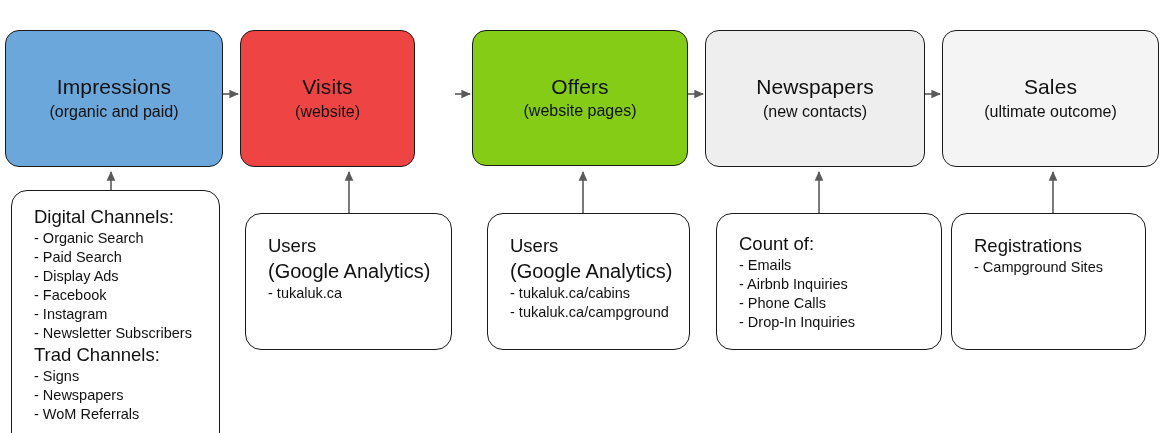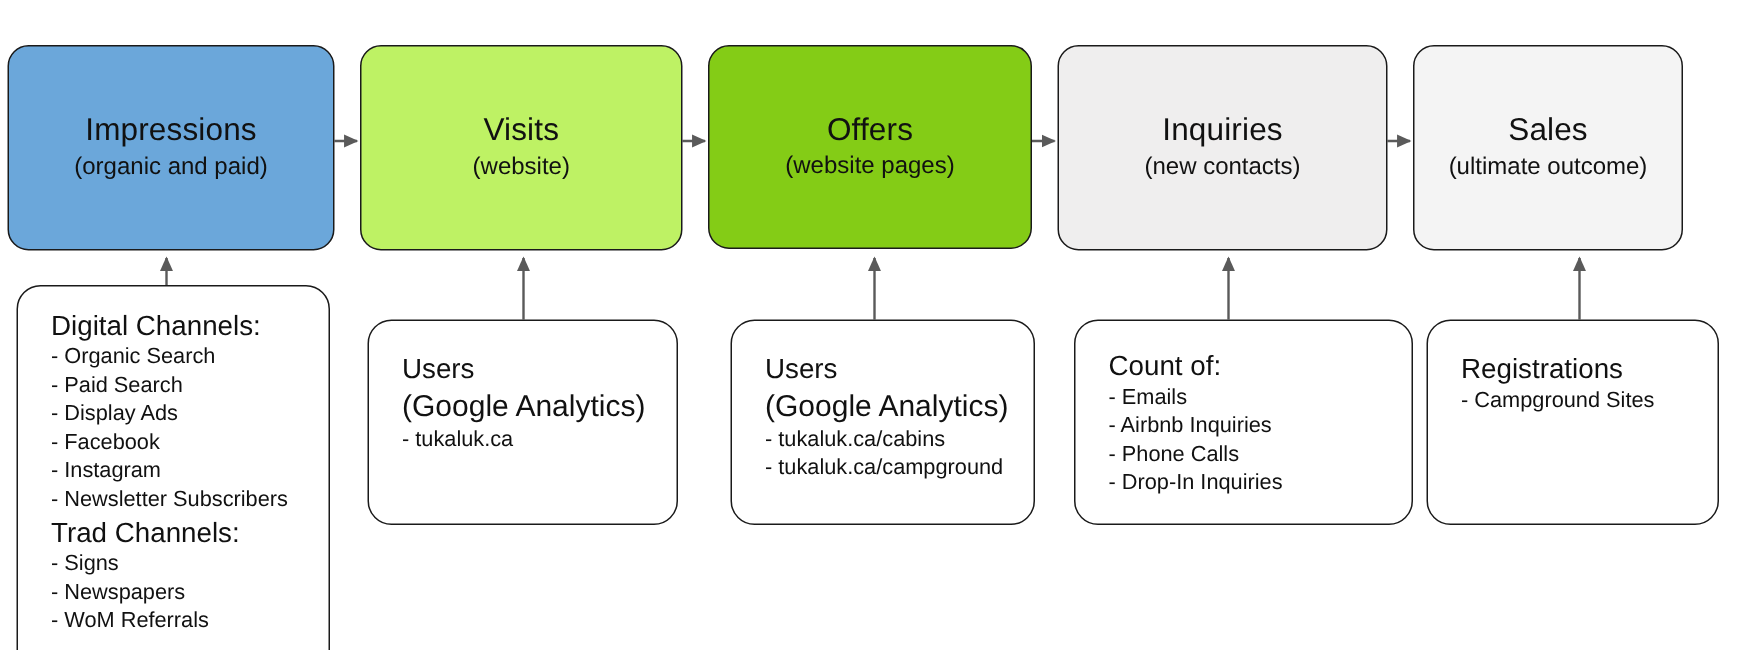--- a/index.html
+++ b/index.html
@@ -102,36 +102,36 @@
       <line x1="819" y1="191" x2="819" y2="150"></line>
       <line x1="1053" y1="191" x2="1053" y2="150"></line>
     </g>
   </svg>
 
   <div class="stage-box" style="left:5px; top:8px; width:218px; height:137px; background:#6ba7da;">
     <div class="stage-title">Impressions</div>
     <div class="stage-sub">(organic and paid)</div>
   </div>
 
-  <div class="stage-box" style="left:240px; top:8px; width:215px; height:137px; background:#bef264;">
+  <div class="stage-box" style="left:240px; top:8px; width:175px; height:137px; background:#ef4444;">
     <div class="stage-title">Visits</div>
     <div class="stage-sub">(website)</div>
   </div>
 
   <div class="stage-box" style="left:472px; top:8px; width:216px; height:136px; background:#84cc16;">
     <div class="stage-title">Offers</div>
     <div class="stage-sub">(website pages)</div>
   </div>
 
   <div class="stage-box" style="left:705px; top:8px; width:220px; height:137px; background:#efeeee;">
-    <div class="stage-title">Inquiries</div>
+    <div class="stage-title">Newspapers</div>
     <div class="stage-sub">(new contacts)</div>
   </div>
 
-  <div class="stage-box" style="left:942px; top:8px; width:180px; height:137px; background:#f4f4f4;">
+  <div class="stage-box" style="left:942px; top:8px; width:217px; height:137px; background:#f4f4f4;">
     <div class="stage-title">Sales</div>
     <div class="stage-sub">(ultimate outcome)</div>
   </div>
 
   <div class="detail-box" style="left:11px; top:168px; width:209px; height:308px;">
     <div class="detail-heading">Digital Channels:</div>
     <div class="detail-item">- Organic Search</div>
     <div class="detail-item">- Paid Search</div>
     <div class="detail-item">- Display Ads</div>
     <div class="detail-item">- Facebook</div>

